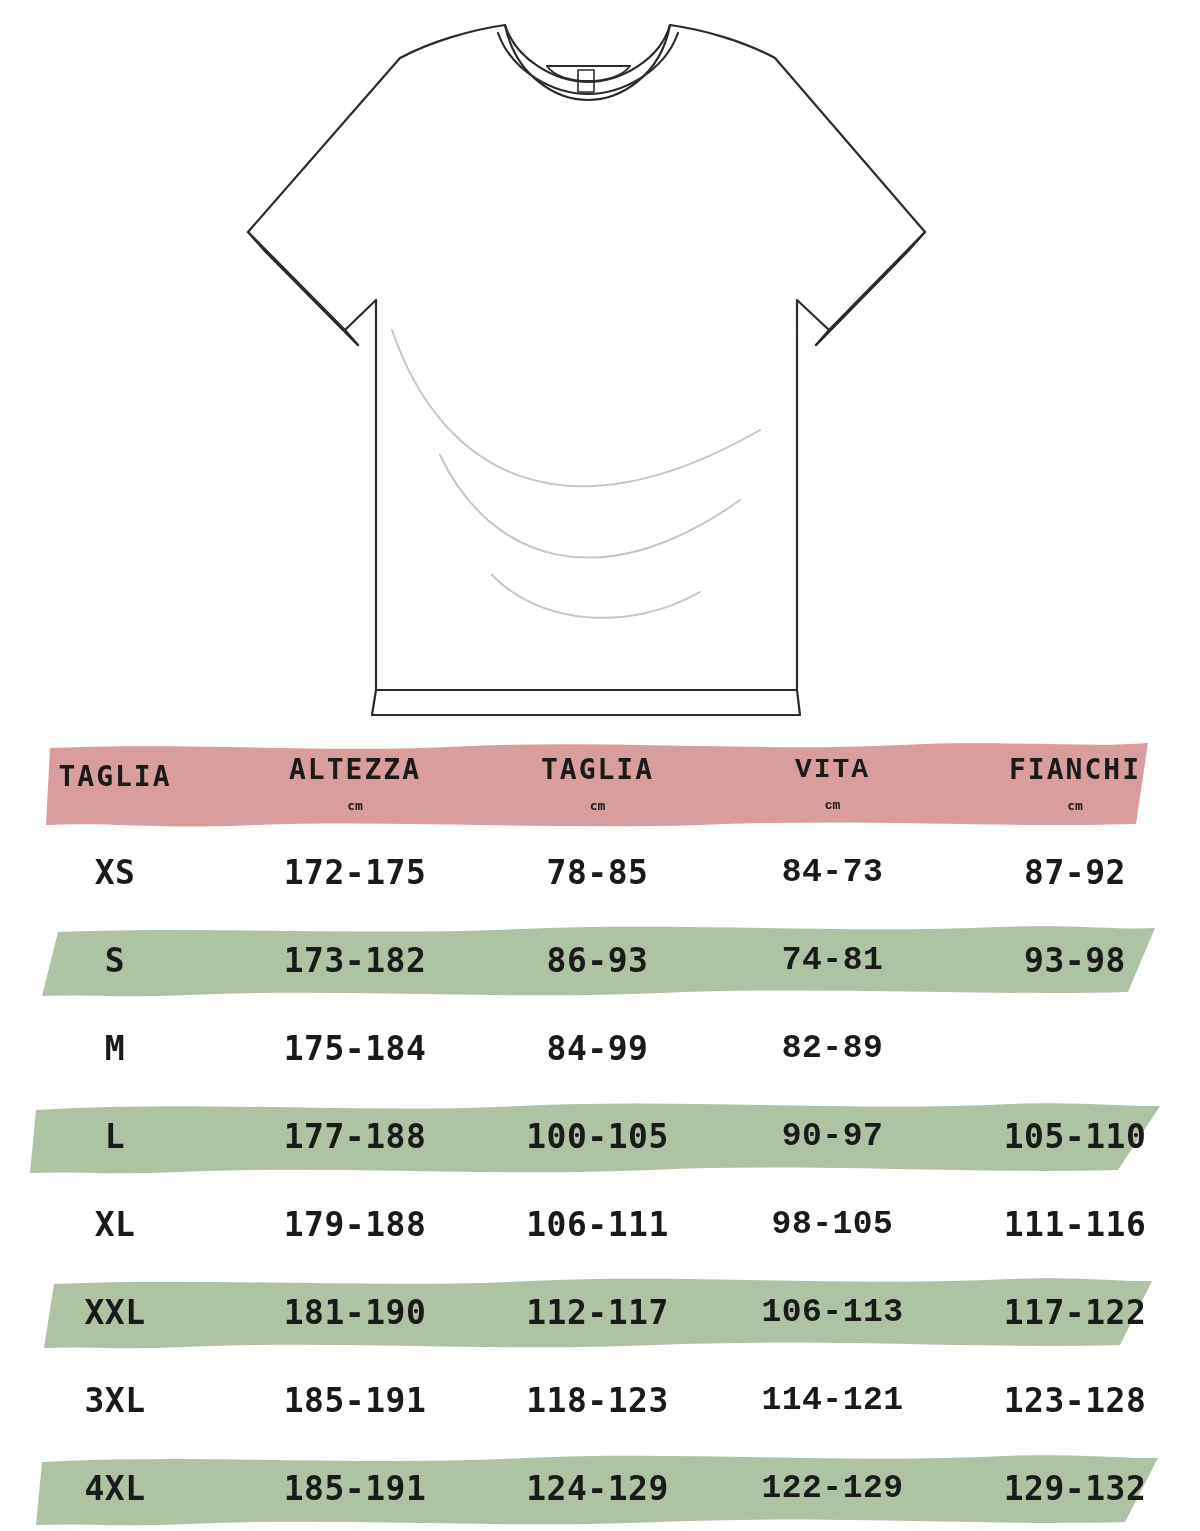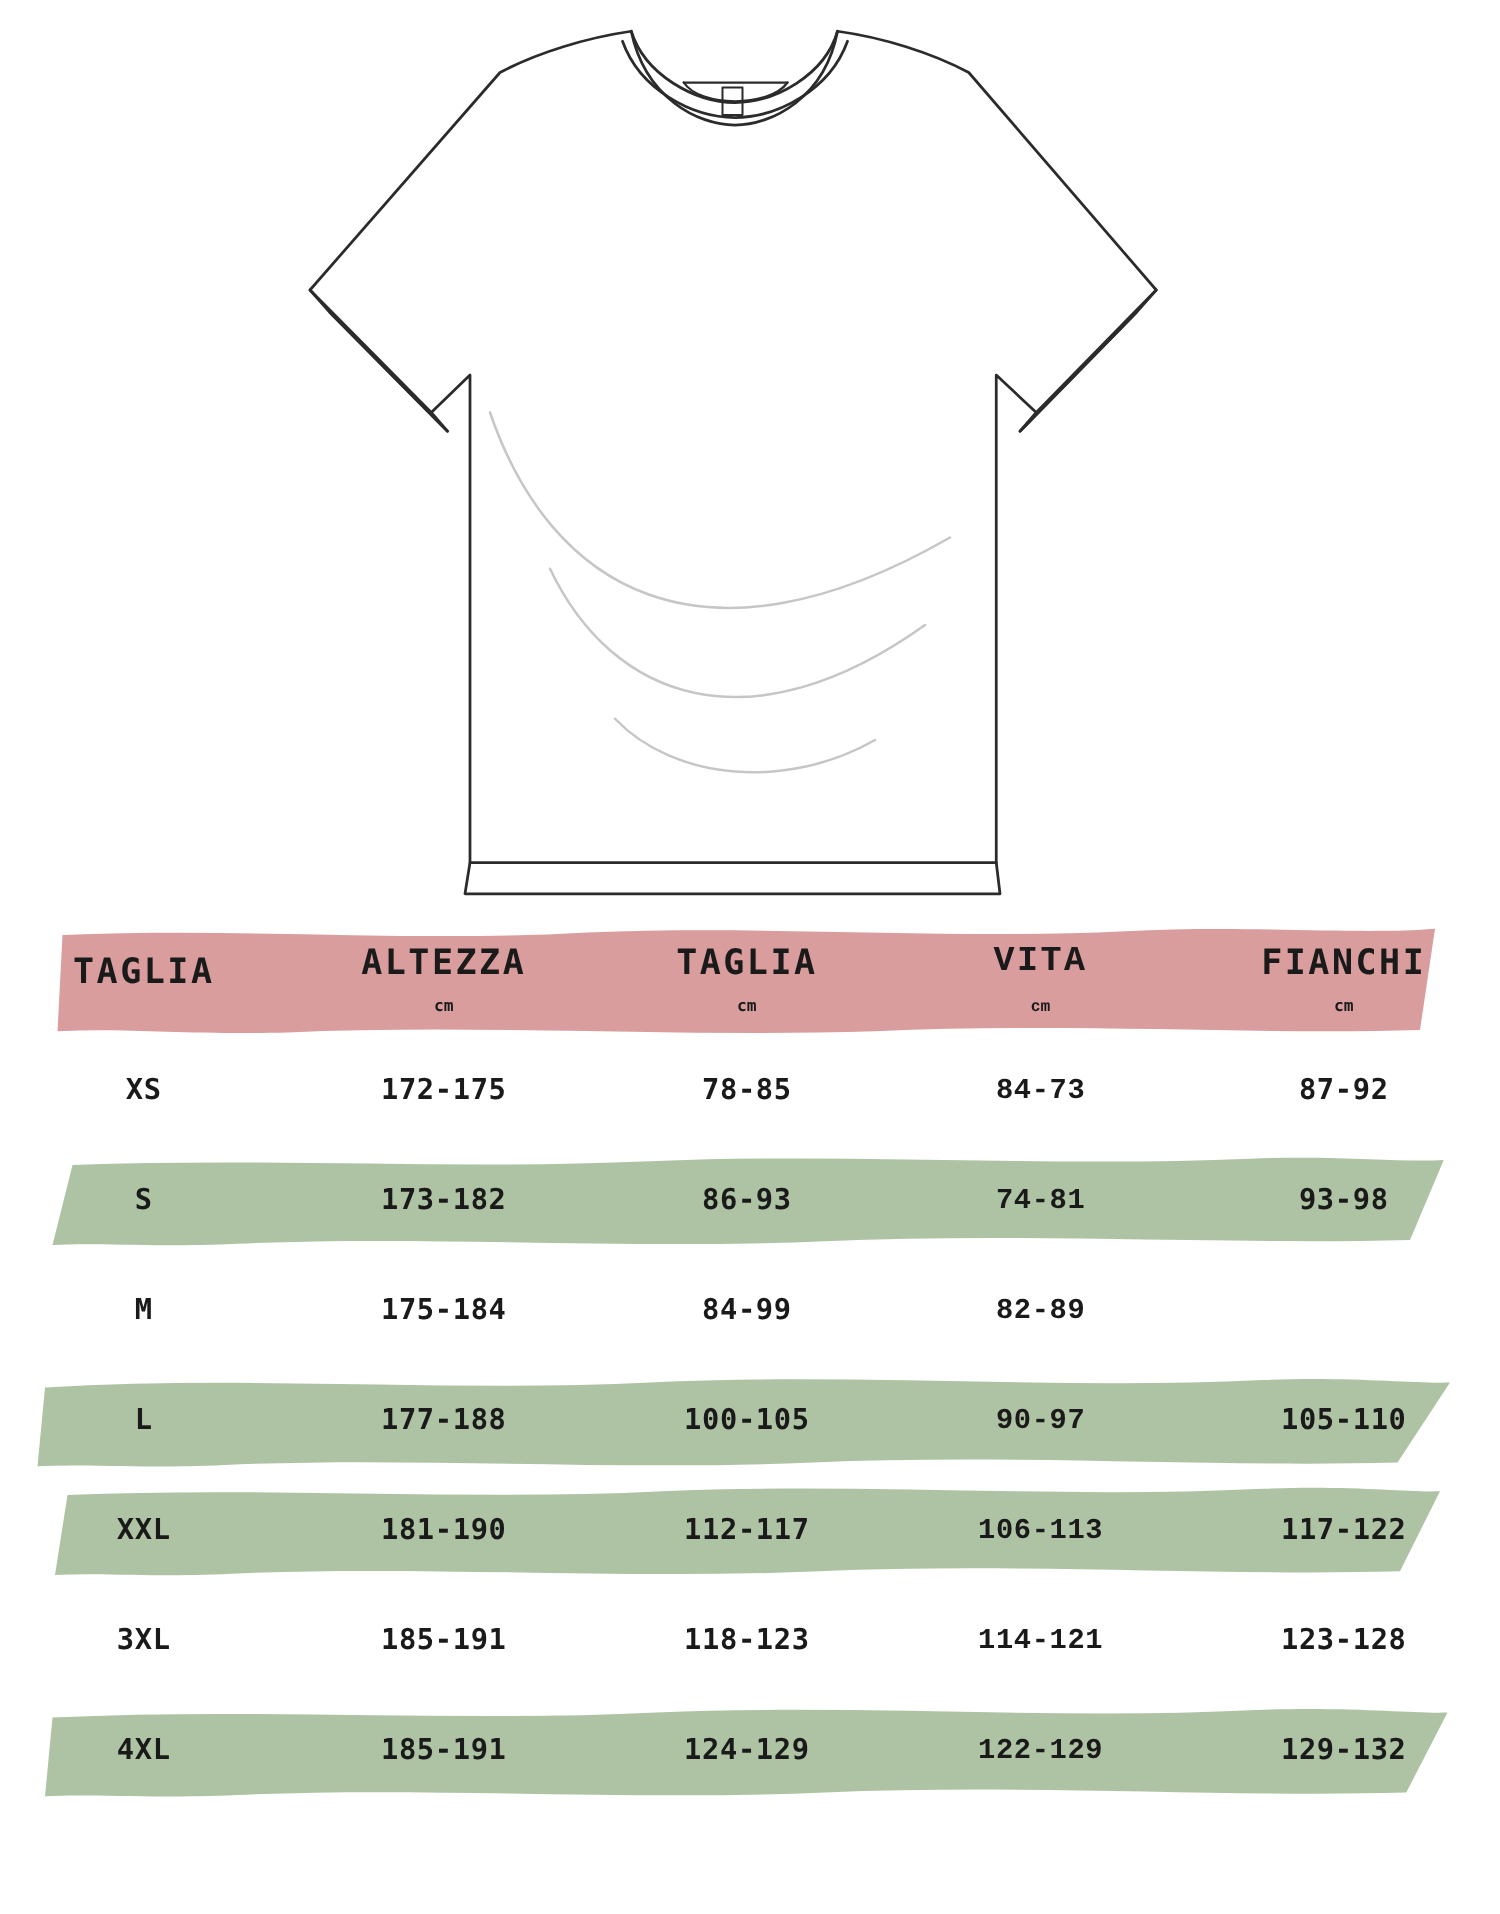--- a/index.html
+++ b/index.html
@@ -55,21 +55,21 @@
   .cells {
     position: relative;
     z-index: 2;
     display: flex;
     width: 1200px;
     height: 88px;
     align-items: center;
   }
   .cell {
     text-align: center;
-    font-size: 23px;
+    font-size: 33px;
     font-weight: bold;
     color: #1a1a1a;
     letter-spacing: 0.5px;
   }
   .c-size   { width: 230px; }
   .c-height { width: 250px; }
   .c-chest  { width: 235px; }
   .c-waist  { width: 235px; font-family: Liberation Mono, monospace; }
   .c-hips   { width: 250px; }
   .header-row .cell {
@@ -205,20 +205,29 @@
       </svg>
       <div class="cells">
         <div class="cell c-size">L</div>
         <div class="cell c-height">177-188</div>
         <div class="cell c-chest">100-105</div>
         <div class="cell c-waist">90-97</div>
         <div class="cell c-hips">105-110</div>
       </div>
     </div>
 
+    <div class="row">
+      <div class="cells">
+        <div class="cell c-size">XL</div>
+        <div class="cell c-height">179-188</div>
+        <div class="cell c-chest">106-111</div>
+        <div class="cell c-waist">98-105</div>
+        <div class="cell c-hips">111-116</div>
+      </div>
+    </div>
 
     <div class="row">
       <svg class="brush" viewBox="0 0 1200 88" preserveAspectRatio="none">
         <path d="M54 16 C 210 9, 370 21, 530 13 C 690 6, 850 19, 1010 11 C 1080 8, 1125 14, 1152 13 L 1120 77 C 975 81, 815 70, 655 77 C 495 84, 335 72, 185 79 C 115 82, 80 78, 44 80 Z" fill="#aec3a4"></path>
       </svg>
       <div class="cells">
         <div class="cell c-size">XXL</div>
         <div class="cell c-height">181-190</div>
         <div class="cell c-chest">112-117</div>
         <div class="cell c-waist">106-113</div>

